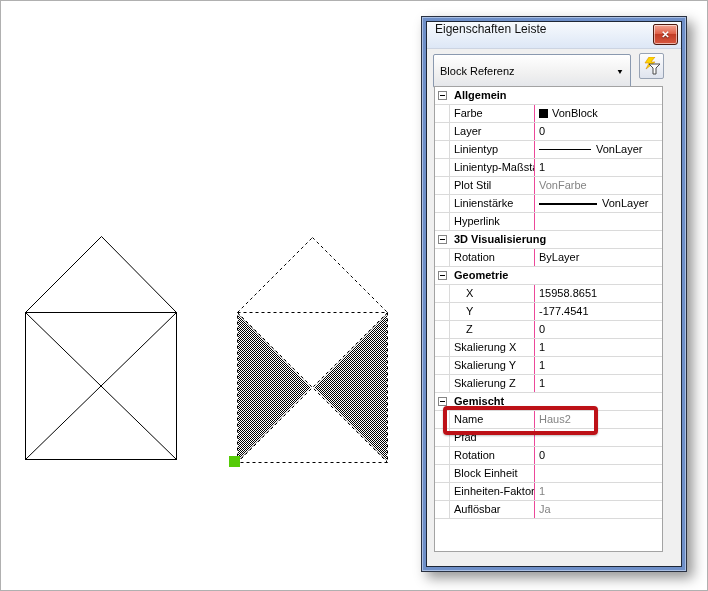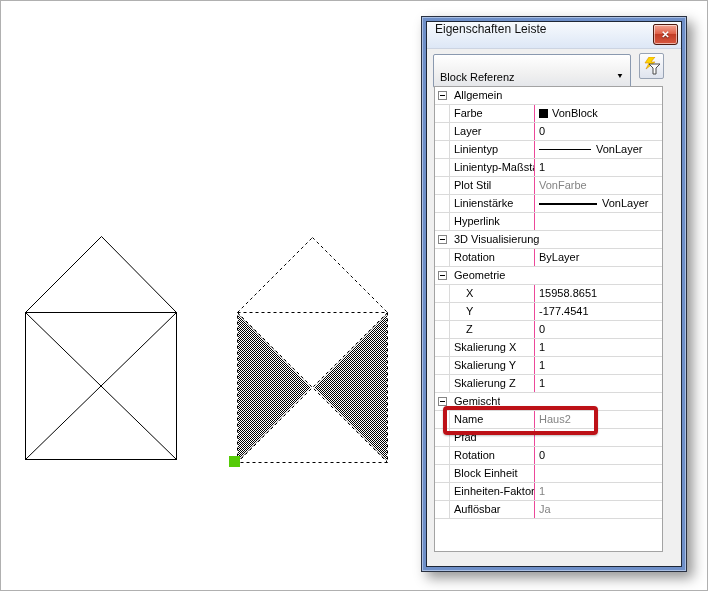--- a/index.html
+++ b/index.html
@@ -25,42 +25,42 @@
              box-shadow:inset 0 0 0 1px rgba(255,255,255,.55);
              display:flex;align-items:center;justify-content:center;cursor:pointer;}
   .close-x{color:#fff;font-size:10px;font-weight:bold;line-height:1;
            text-shadow:0 1px 1px rgba(0,0,0,.5);}
 
   
   .toolbar-row{display:flex;align-items:flex-start;margin:4px 6px 0 6px;height:30px;}
   .combobox{box-sizing:border-box;width:198px;height:32px;margin-top:1px;
             border:1px solid #8a99af;border-radius:2px;
             background:linear-gradient(#ffffff,#f0f0f0 60%,#e4e6ea);
-            display:flex;align-items:flex-start;padding:16px 6px;cursor:pointer;}
+            display:flex;align-items:center;padding:16px 6px;cursor:pointer;}
   .combobox .val{flex:1;font-size:11px;color:#000;}
   .combo-arrow{font-size:8px;color:#000;transform:scaleY(.85);}
   .quickselect{box-sizing:border-box;width:25px;height:26px;margin-left:8px;
                border:1px solid #98a3b4;border-radius:2px;
                background:linear-gradient(#fdfdfe,#dfe4ee);
                display:flex;align-items:center;justify-content:center;
                padding:0;cursor:pointer;}
 
   
   .grid{position:absolute;left:7px;top:64px;width:229px;height:466px;
         box-sizing:border-box;border:1px solid #a3a3a3;background:#fff;overflow:hidden;}
   .row{display:flex;height:18px;box-sizing:border-box;
        border-bottom:1px solid #dadada;font-size:11px;position:relative;}
   .gutter{width:15px;box-sizing:border-box;display:flex;align-items:center;
           justify-content:center;flex:none;}
   .prop-row .gutter{border-right:1px solid #dadada;}
   .expand-box{width:9px;height:9px;box-sizing:border-box;border:1px solid #848484;
               background:#fff;position:relative;display:inline-block;}
   .expand-box::before{content:"";position:absolute;left:1px;right:1px;top:3px;
                       height:1px;background:#000;}
-  .hlabel{font-weight:normal;color:#000;padding-left:4px;line-height:17px;
+  .hlabel{font-weight:bold;color:#000;padding-left:4px;line-height:17px;
           white-space:nowrap;overflow:hidden;}
   .plabel{width:85px;box-sizing:border-box;border-right:1px solid #ec4899;
           padding-left:4px;line-height:17px;color:#000;white-space:nowrap;
           overflow:hidden;flex:none;}
   .plabel.indent{padding-left:16px;}
   .pvalue{flex:1;padding-left:4px;line-height:17px;color:#000;white-space:nowrap;
           overflow:hidden;display:flex;align-items:center;}
   .pvalue.gray{color:#848484;}
   .swatch{width:9px;height:9px;background:#000;display:inline-block;
           margin-right:4px;flex:none;}

